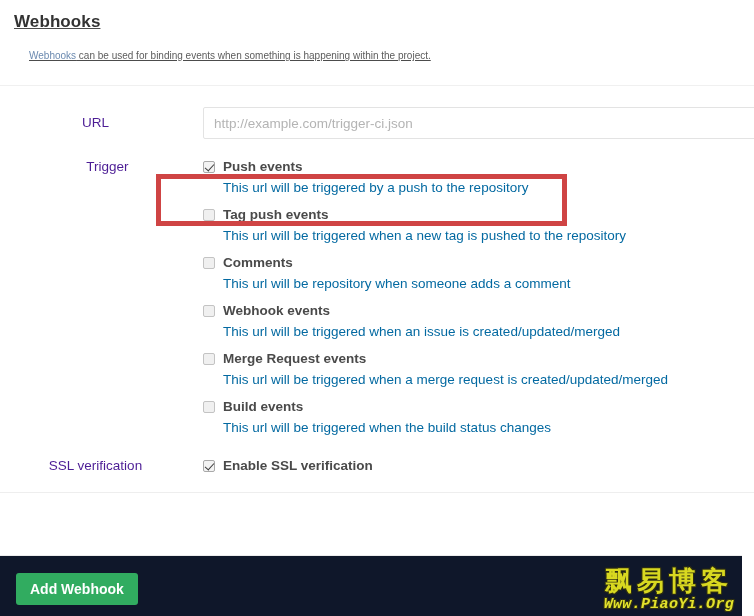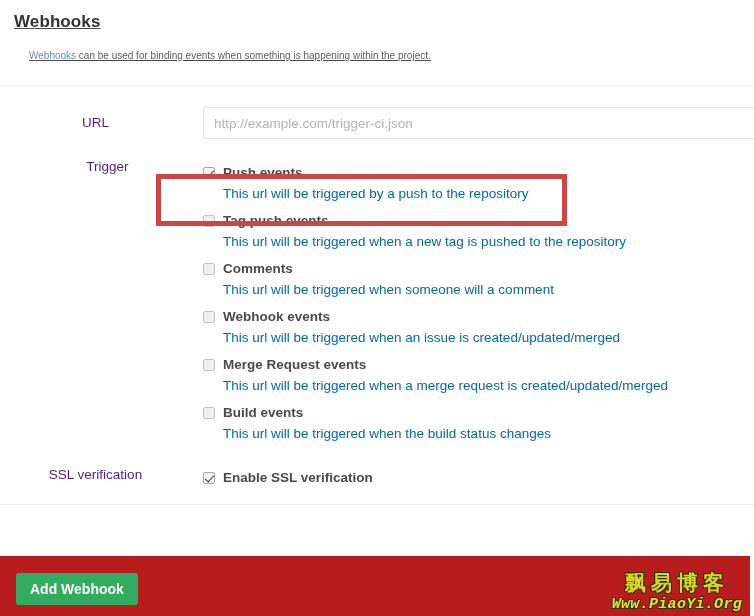--- a/index.html
+++ b/index.html
@@ -123,21 +123,20 @@
     padding-top: 0px;
     padding-left: 24px;
   }
   .checkbox-item {
     margin-bottom: 9px;
   }
   .checkbox-line {
     display: flex;
     align-items: center;
     height: 17px;
-    margin-top: 6px;
   }
   .cb {
     width: 12px;
     height: 12px;
     box-sizing: border-box;
     margin: 0 8px 0 0;
     flex: 0 0 auto;
     border: 1px solid #c3c3c3;
     background: #f0f0f0;
     border-radius: 2px;
@@ -186,24 +185,24 @@
 
   .bottom-divider {
     border-top: 1px solid #eeeeee;
     margin-top: 8px;
   }
 
   
   .footer {
     position: absolute;
     left: 0;
-    right: 4px;
+    right: 12px;
     bottom: 0;
     height: 60px;
-    background: #b91c1c;
+    background: #0f172a;
     border-top: 1px solid #ececec;
   }
   .add-btn {
     position: absolute;
     left: 16px;
     top: 17px;
     background: #31ac60;
     color: #ffffff;
     border: none;
     border-radius: 3px;
@@ -220,21 +219,21 @@
   .watermark {
     position: absolute;
     right: 8px;
     bottom: 4px;
     text-align: center;
     line-height: 1;
     user-select: none;
   }
   .wm-cn {
     font-family: "DejaVu Sans", sans-serif;
-    font-size: 21px;
+    font-size: 27px;
     font-weight: bold;
     color: #d8d820;
     letter-spacing: 5px;
     text-shadow:
       -1px -1px 0 #2e2e12,
        1px -1px 0 #2e2e12,
       -1px  1px 0 #2e2e12,
        1px  1px 0 #2e2e12;
     display: block;
   }
@@ -295,21 +294,21 @@
             <span class="cb-label">Tag push events</span>
           </div>
           <div class="cb-desc">This url will be triggered when a new tag is pushed to the repository</div>
         </div>
 
         <div class="checkbox-item">
           <div class="checkbox-line">
             <span class="cb"></span>
             <span class="cb-label">Comments</span>
           </div>
-          <div class="cb-desc">This url will be triggered when someone will a comment</div>
+          <div class="cb-desc">This url will be repository when someone adds a comment</div>
         </div>
 
         <div class="checkbox-item">
           <div class="checkbox-line">
             <span class="cb"></span>
             <span class="cb-label">Webhook events</span>
           </div>
           <div class="cb-desc">This url will be triggered when an issue is created/updated/merged</div>
         </div>
 

